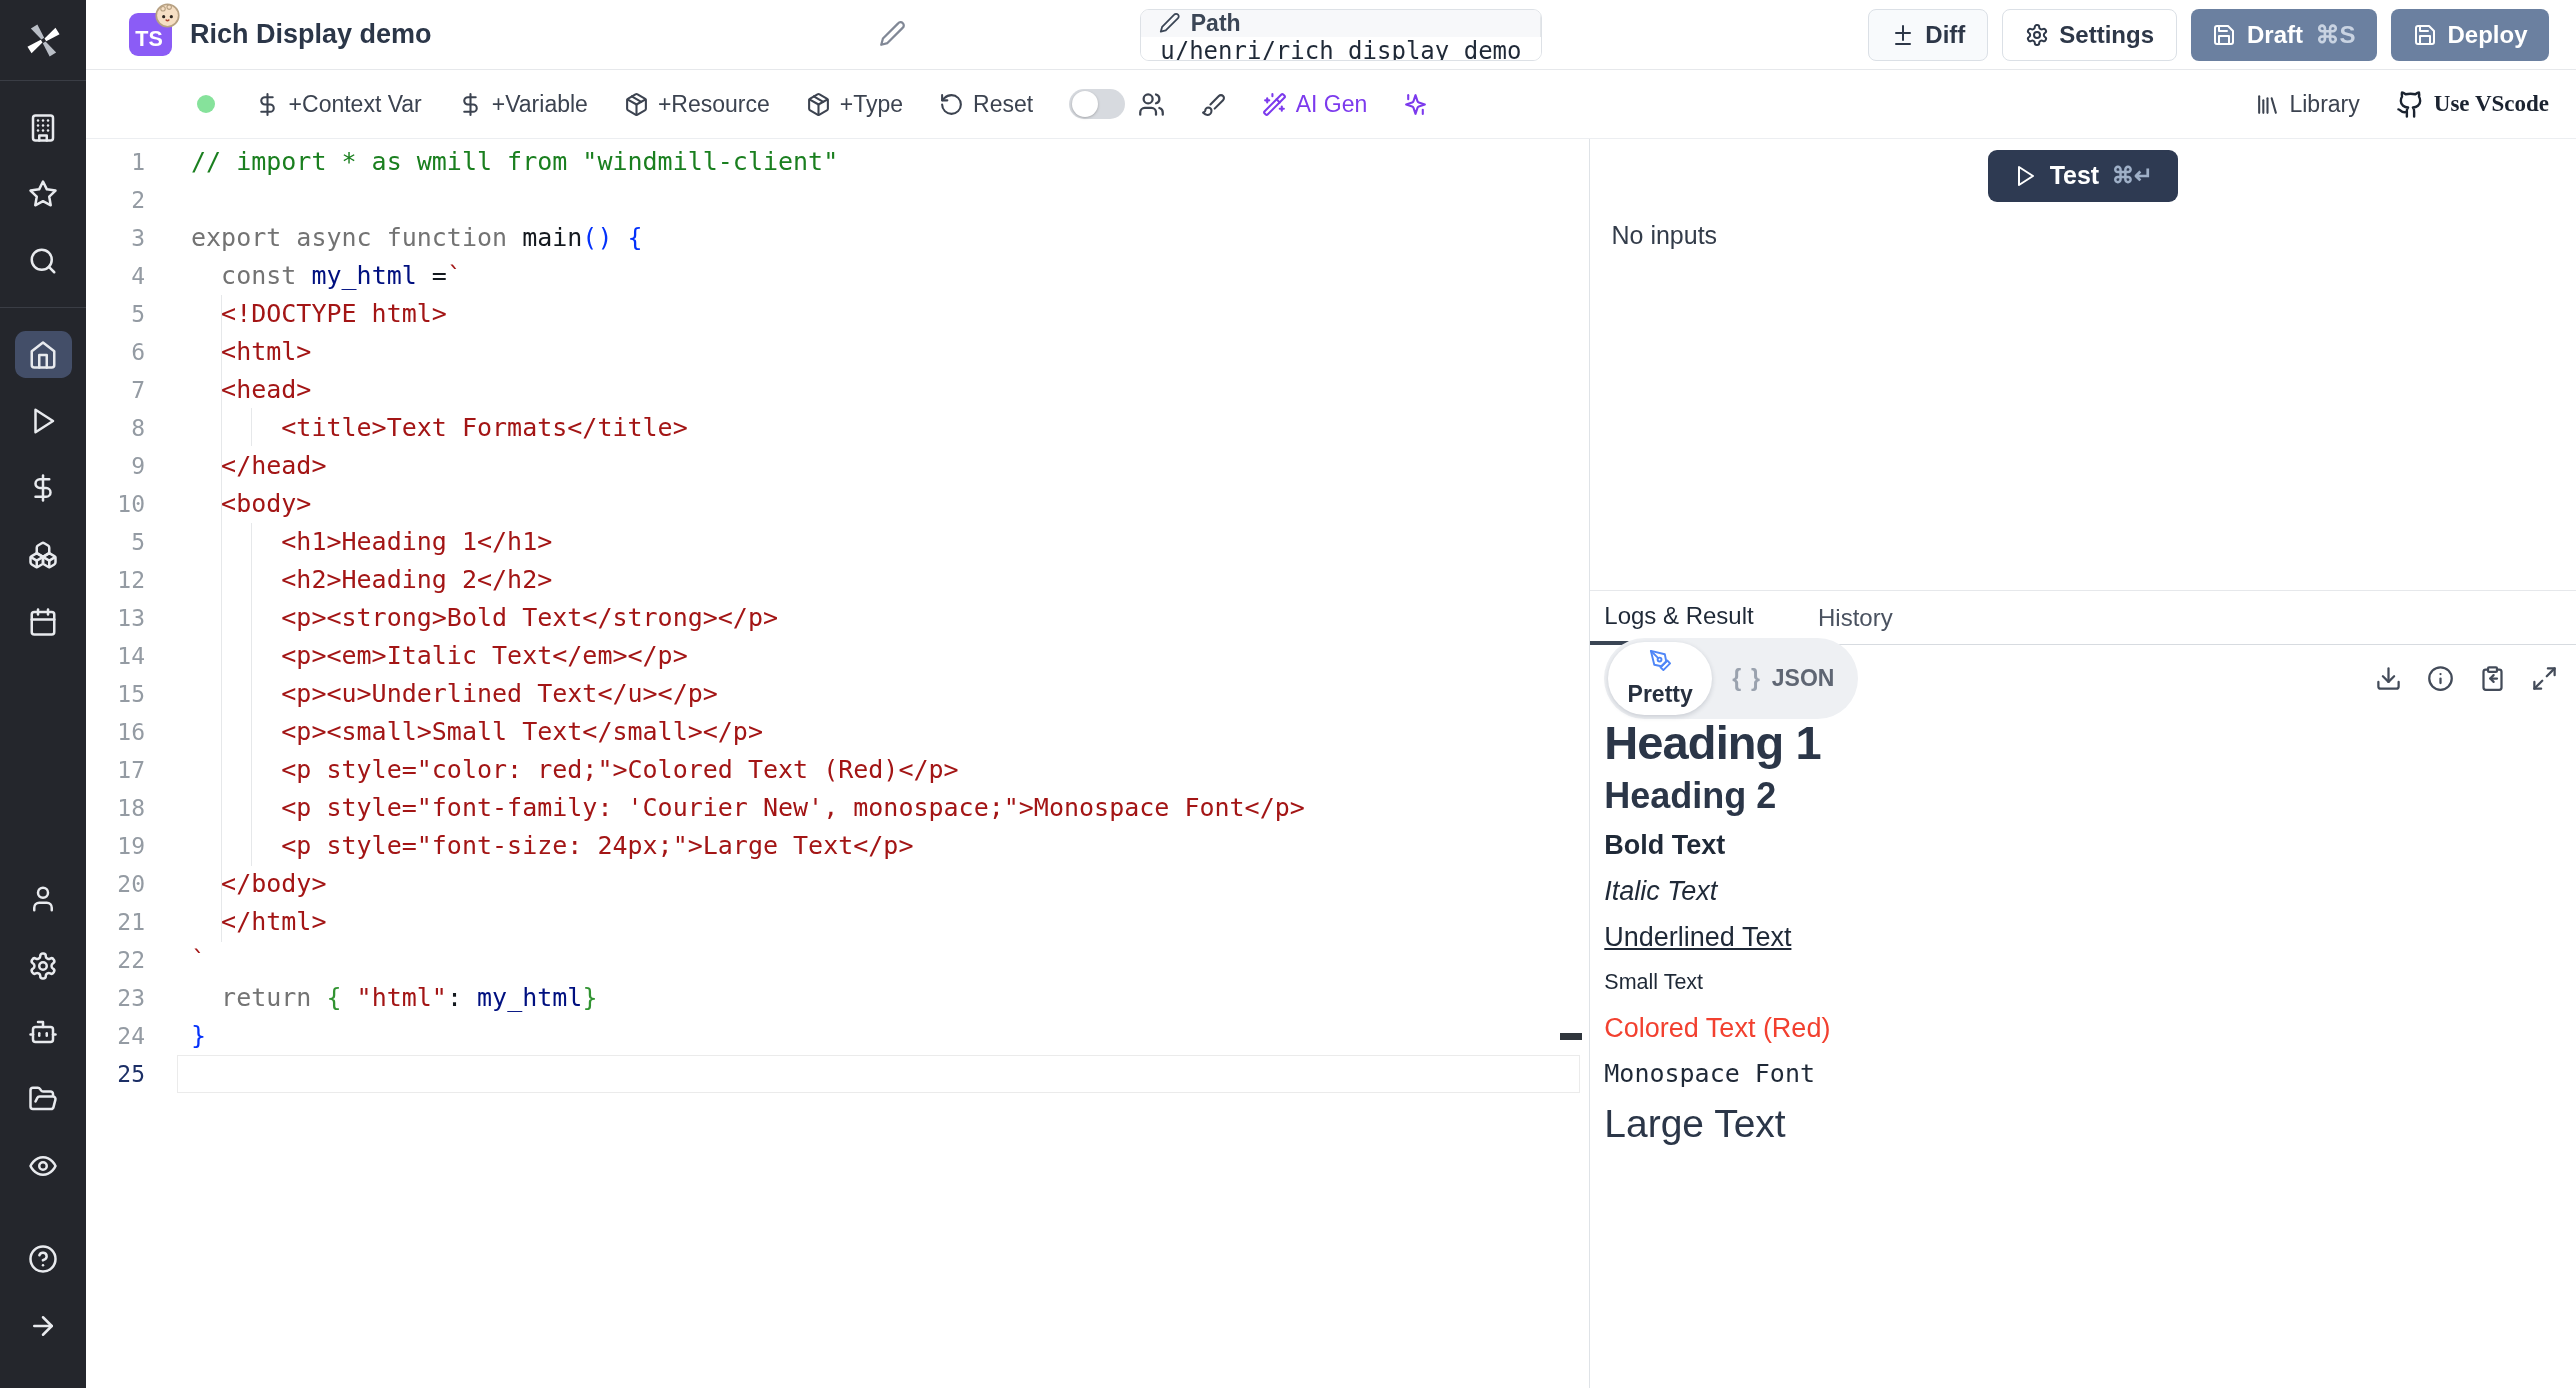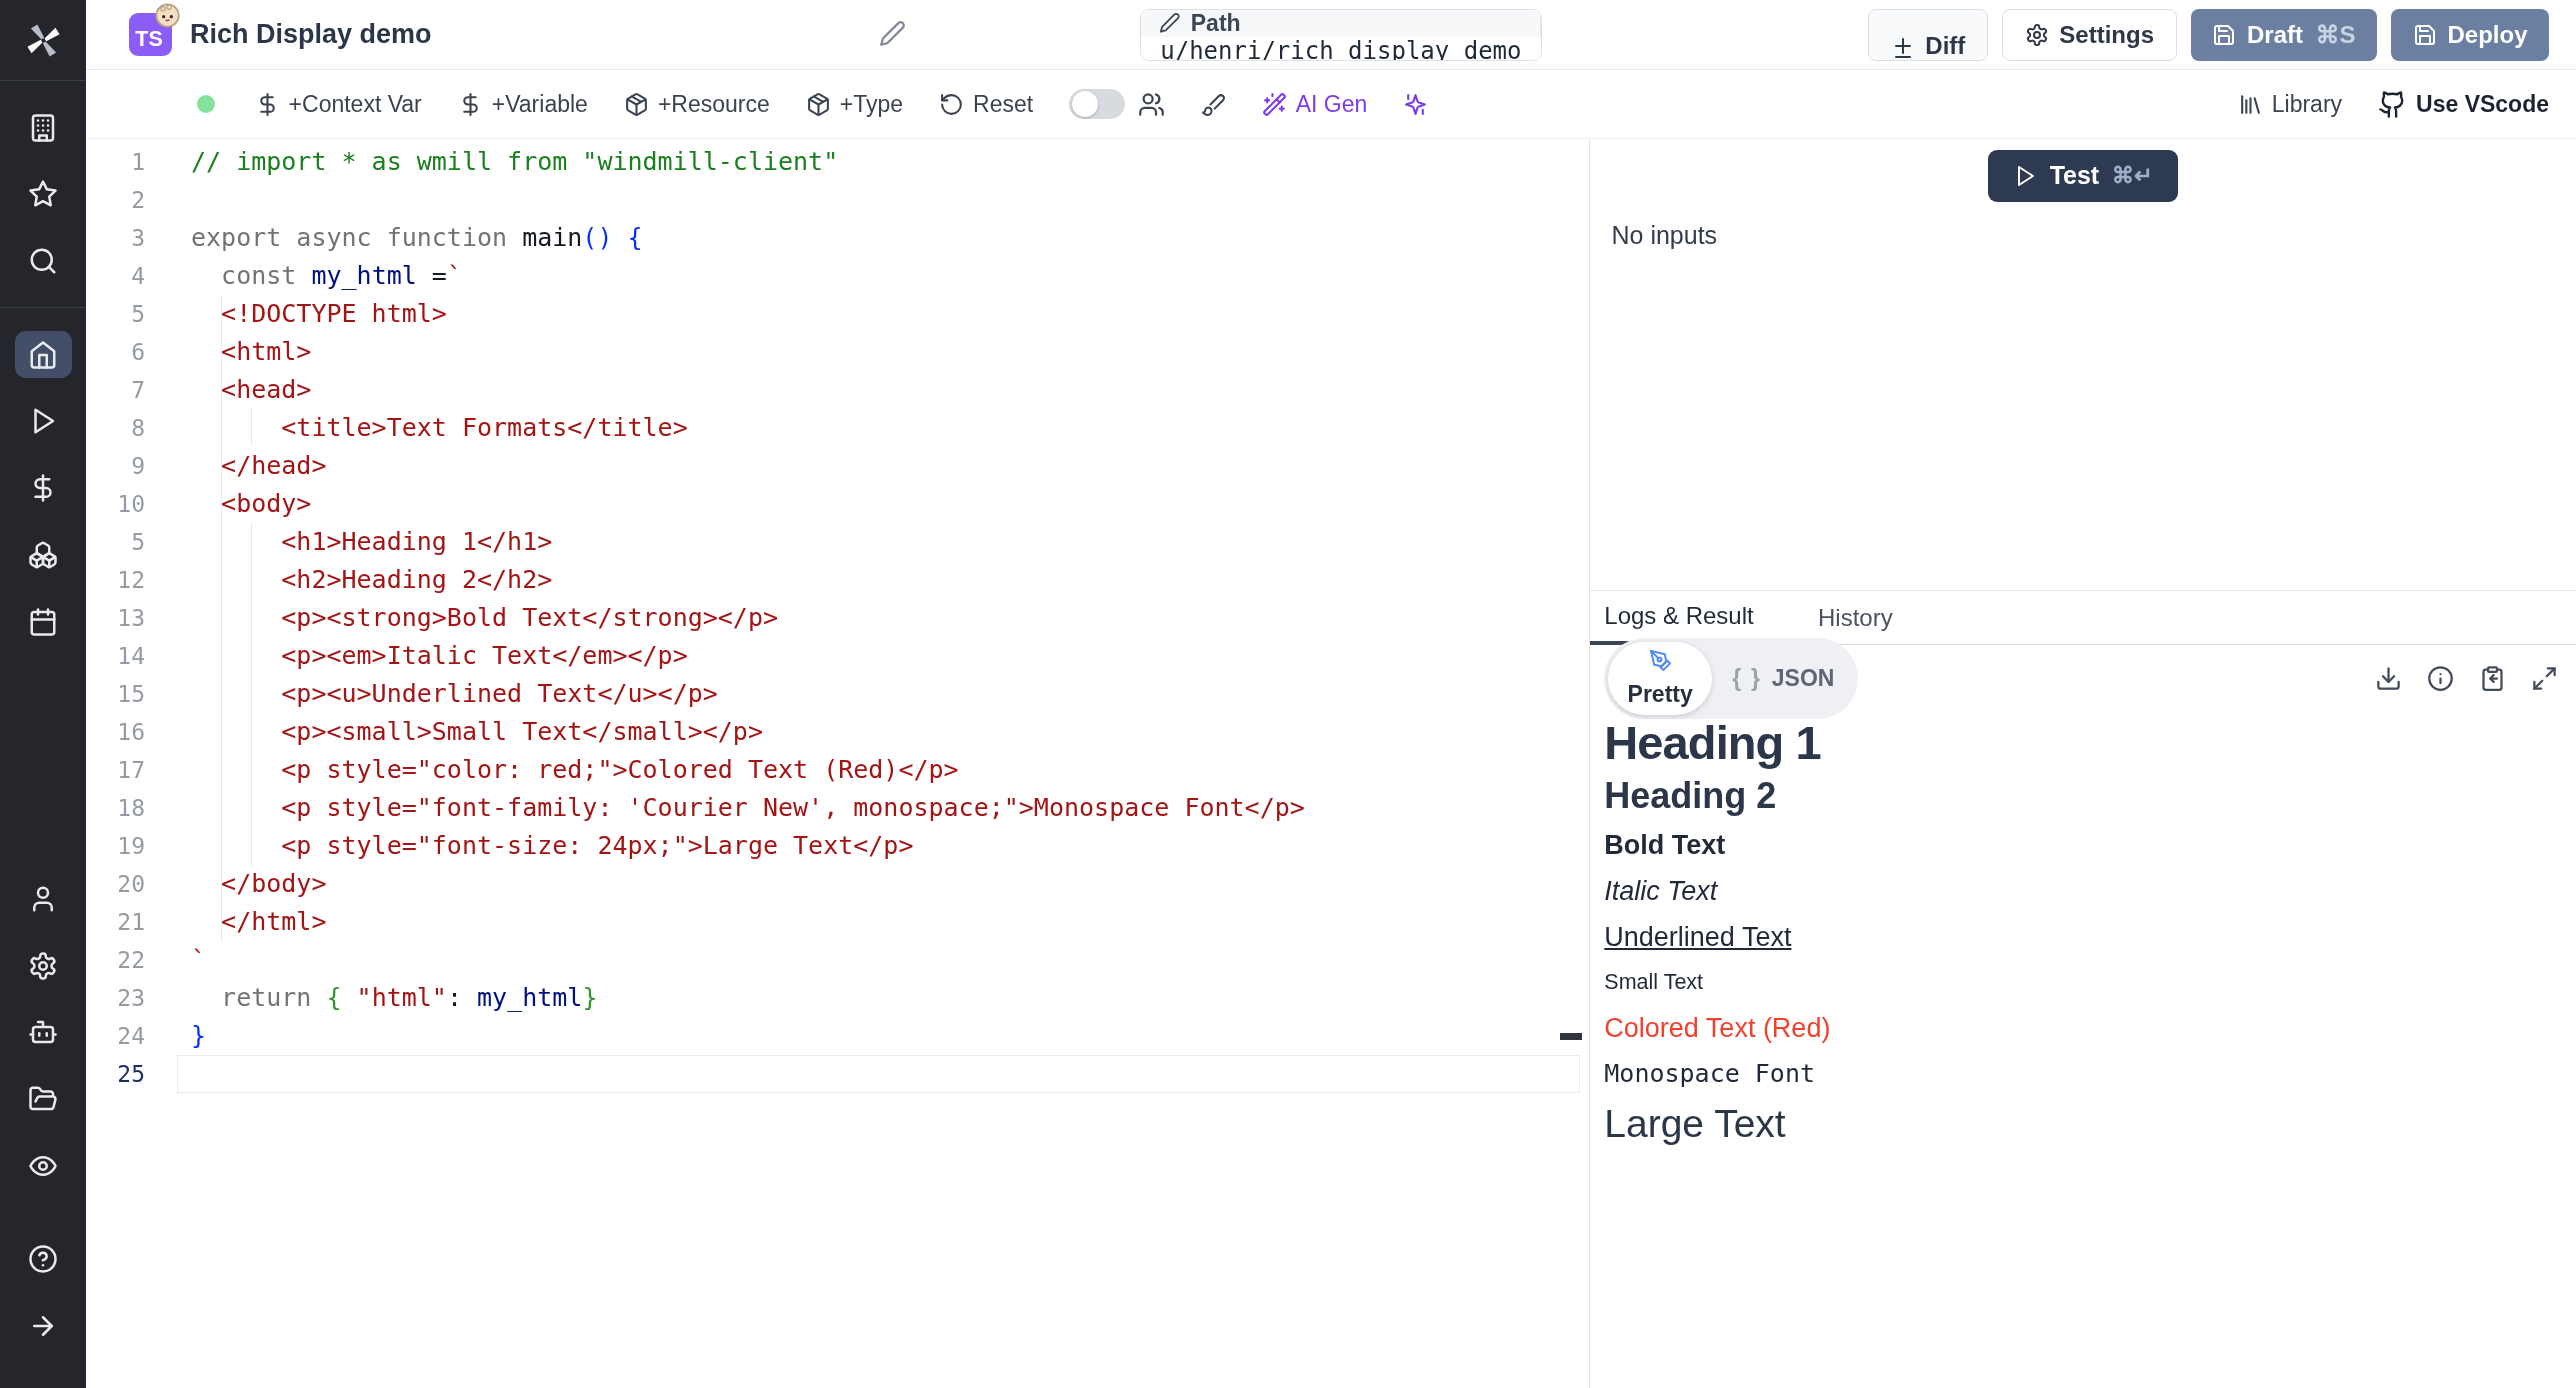--- a/index.html
+++ b/index.html
@@ -36,40 +36,40 @@
   .path-box { display:flex; align-items:stretch; height:52px; border:0.9px solid #dde1e6; border-radius:9px;
               overflow:hidden; margin-left:234px;flex-direction:column; }
   .path-label { display:flex; align-items:center; gap:10.7px; background:#f7f8fa; border-right:0.9px solid #e4e7ea;
                 padding:0 18px; font-size:23px; font-weight:600; color:#3b4656; }
   .path-label svg { width:21.5px; height:21.5px; }
   .path-value { display:flex; align-items:center; padding:0 19.7px; font-family:"DejaVu Sans Mono", monospace;
                 font-size:24px; color:#1f2937; background:#fff; }
   .topbar .spacer, .toolbar .spacer { flex:1; }
   .hbtn { display:flex; align-items:center; gap:10.7px; height:52px; padding:0 21.5px; border-radius:8px;
           font-size:24px; font-weight:600; color:#2d3748; background:#fff; border:0.9px solid #dbe0e6; cursor:pointer; }
-  .hbtn.gray { background:#f8fafc;align-items:flex-end; }
+  .hbtn.gray { background:#f8fafc; }
   .hbtn svg { width:24px; height:24px; }
   .hbtn.primary { background:#6b80a0; border:none; color:#fff; margin-left:3.6px; }
   .hbtn.primary svg { color:#fff; }
   .hbtn .kbd { color:#c9d3e2; font-weight:600; margin-left:1.8px; }
   .topbar .hbtn { margin-left:14.3px; }
 
   
   .toolbar { height:69px; display:flex; align-items:center; padding:0 27px 0 111px; gap:36px;
              border-bottom:0.9px solid #eceef1; background:#fff; }
   .status-dot { width:18px; height:18px; border-radius:50%; background:#86e29b; flex-shrink:0; margin-right:3.6px; }
   .tbtn { display:flex; align-items:center; gap:9px; background:none; border:none; font-size:23px;
           color:#3c4350; cursor:pointer; white-space:nowrap; }
   .tbtn svg { width:25px; height:25px; }
   .tbtn.purple { color:#7c3aed; font-weight:500; }
   .toggle { width:56px; height:29.5px; border-radius:894px; background:#d7dadf; position:relative; cursor:pointer; }
   .toggle .knob { position:absolute; left:2.7px; top:1.8px; width:26px; height:26px; border-radius:50%;
                   background:#fff; box-shadow:0 0.9px 2.7px rgba(0,0,0,.25); }
   .tgroup { display:flex; align-items:center; gap:12.5px; }
-  .tbtn.strong { font-weight:bold; color:#1b2330; }
+  .tbtn.strong { font-weight:bold; color:#1b2330;font-family:Liberation Serif, serif; }
 
   
   .workspace { flex:1; display:flex; min-height:0; }
   .editor { width:1504px; flex-shrink:0; position:relative; border-right:1.8px solid #dfe3e7;
             padding-top:3.6px; background:#fff; font-family:"DejaVu Sans Mono", monospace; overflow:hidden; }
   .code-line { height:38px; display:flex; align-items:center; position:relative; white-space:pre; }
   .code-line .ln { width:59px; text-align:right; font-size:23px; color:#949ba3; flex-shrink:0; }
   .code-line.active .ln { color:#1c2f66; }
   .code-line .src { margin-left:46px; font-size:25px; color:#111; }
   .code-line.active::after { content:''; position:absolute; left:91px; right:9px; top:0; bottom:0;

